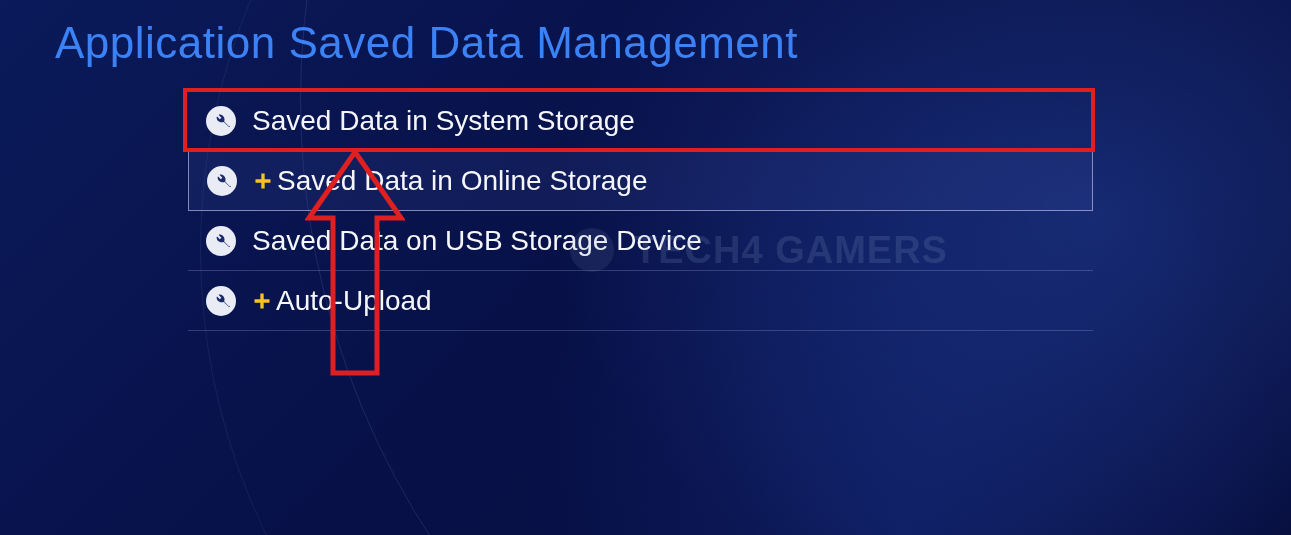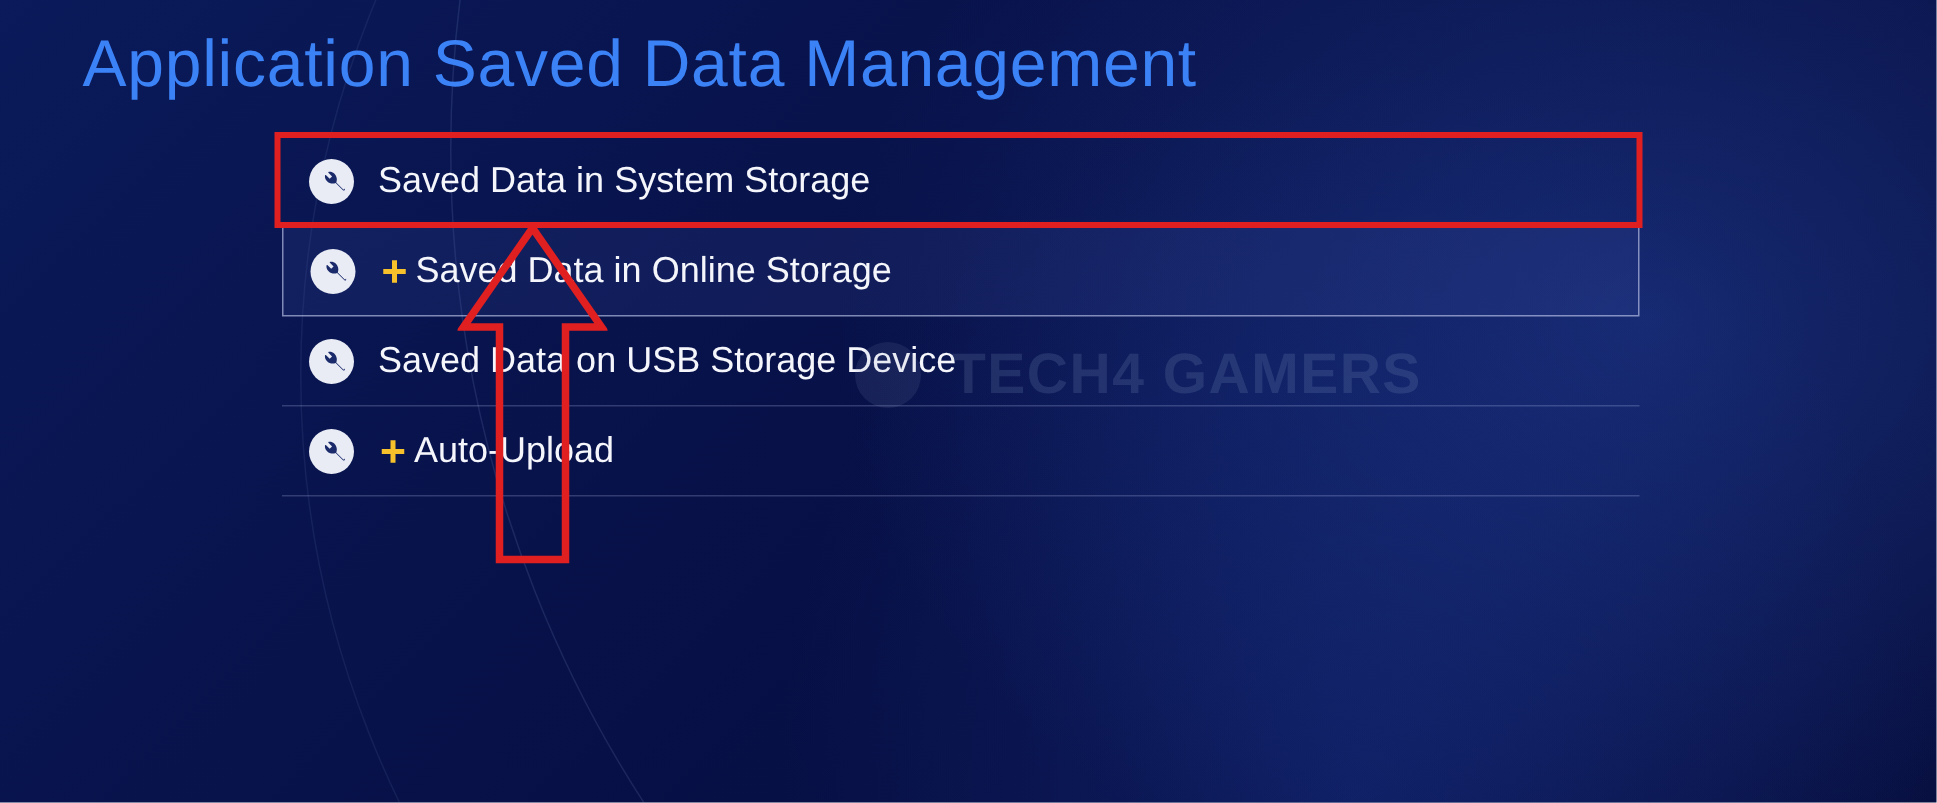--- a/index.html
+++ b/index.html
@@ -78,21 +78,21 @@
     width: 20px; height: 20px;
     margin-right: 4px;
     display: inline-flex;
     align-items: center;
     justify-content: center;
     flex-shrink: 0;
   }
   .plus svg { width: 20px; height: 20px; }
 
   .label {
-    font-size: 24px;
+    font-size: 28px;
     font-weight: 400;
     color: #f5f6fb;
     white-space: nowrap;
   }
 
   
   .annot-box {
     position: absolute;
     left: 183px; top: 88px;
     width: 912px; height: 64px;

